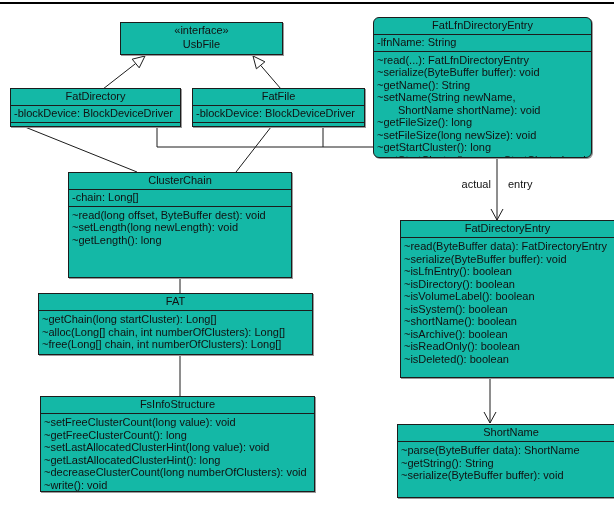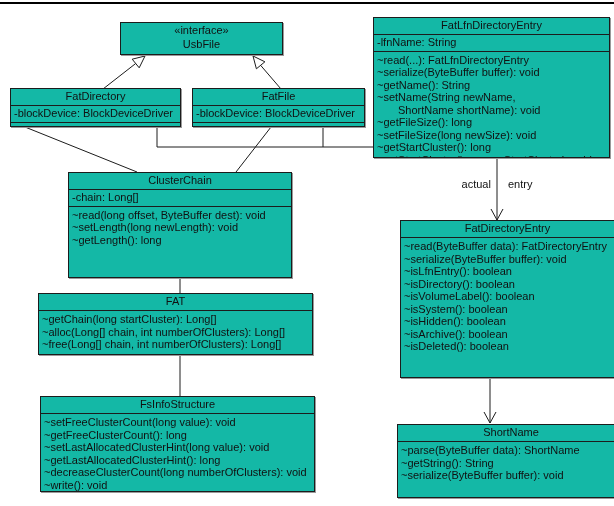--- a/index.html
+++ b/index.html
@@ -119,21 +119,21 @@
   <div class="uml-methods">
     <div class="uml-line">~setFreeClusterCount(long value): void</div>
     <div class="uml-line">~getFreeClusterCount(): long</div>
     <div class="uml-line">~setLastAllocatedClusterHint(long value): void</div>
     <div class="uml-line">~getLastAllocatedClusterHint(): long</div>
     <div class="uml-line">~decreaseClusterCount(long numberOfClusters): void</div>
     <div class="uml-line">~write(): void</div>
   </div>
 </div>
 
-<div class="uml-box" style="left:373px;top:17px;width:237px;height:141px;">
+<div class="uml-box" style="left:373px;top:17px;width:219px;height:141px;border-radius:6px;">
   <div class="uml-title">FatLfnDirectoryEntry</div>
   <div class="uml-attrs">
     <div class="uml-line">-lfnName: String</div>
   </div>
   <div class="uml-methods">
     <div class="uml-line">~read(...): FatLfnDirectoryEntry</div>
     <div class="uml-line">~serialize(ByteBuffer buffer): void</div>
     <div class="uml-line">~getName(): String</div>
     <div class="uml-line">~setName(String newName,</div>
     <div class="uml-line cont">ShortName shortName): void</div>
@@ -146,22 +146,23 @@
 
 <div class="uml-box" style="left:400px;top:220px;width:215px;height:158px;">
   <div class="uml-title">FatDirectoryEntry</div>
   <div class="uml-methods">
     <div class="uml-line">~read(ByteBuffer data): FatDirectoryEntry</div>
     <div class="uml-line">~serialize(ByteBuffer buffer): void</div>
     <div class="uml-line">~isLfnEntry(): boolean</div>
     <div class="uml-line">~isDirectory(): boolean</div>
     <div class="uml-line">~isVolumeLabel(): boolean</div>
     <div class="uml-line">~isSystem(): boolean</div>
-    <div class="uml-line">~isHidden(): boolean</div>
+    <div class="uml-line">~shortName(): boolean</div>
     <div class="uml-line">~isArchive(): boolean</div>
+    <div class="uml-line">~isReadOnly(): boolean</div>
     <div class="uml-line">~isDeleted(): boolean</div>
   </div>
 </div>
 
 <div class="uml-box" style="left:397px;top:424px;width:228px;height:74px;">
   <div class="uml-title">ShortName</div>
   <div class="uml-methods">
     <div class="uml-line">~parse(ByteBuffer data): ShortName</div>
     <div class="uml-line">~getString(): String</div>
     <div class="uml-line">~serialize(ByteBuffer buffer): void</div>

